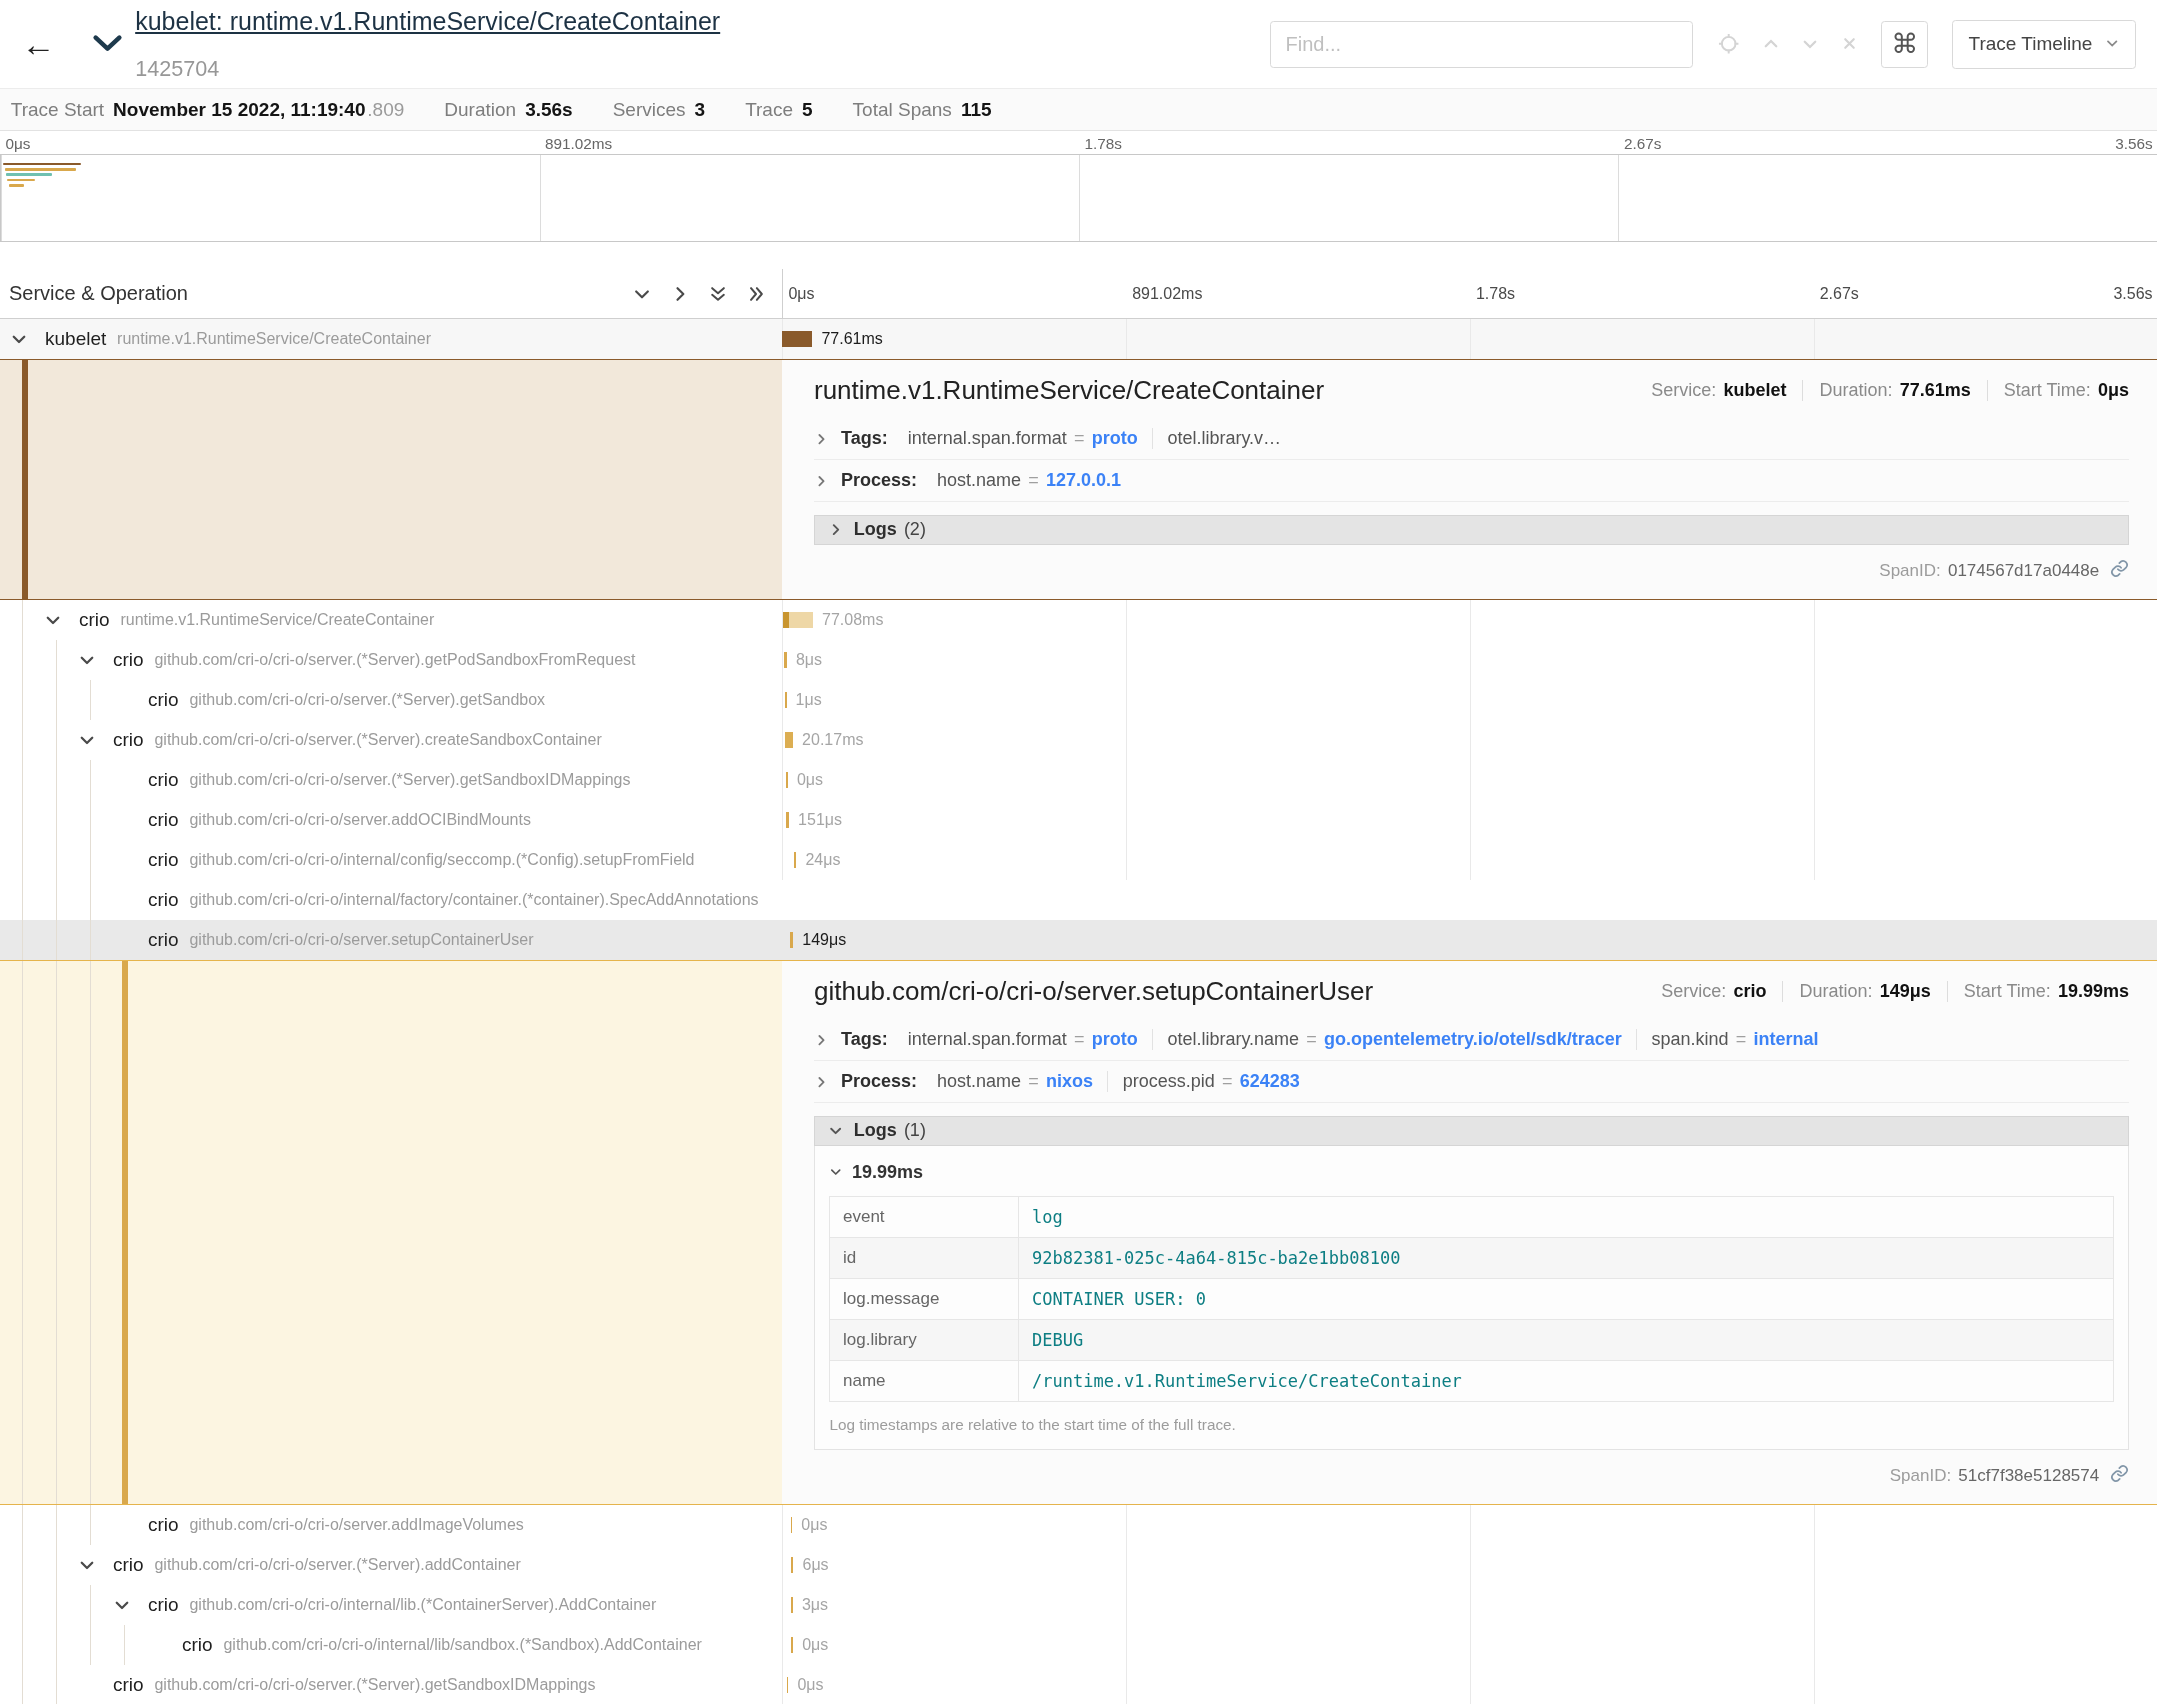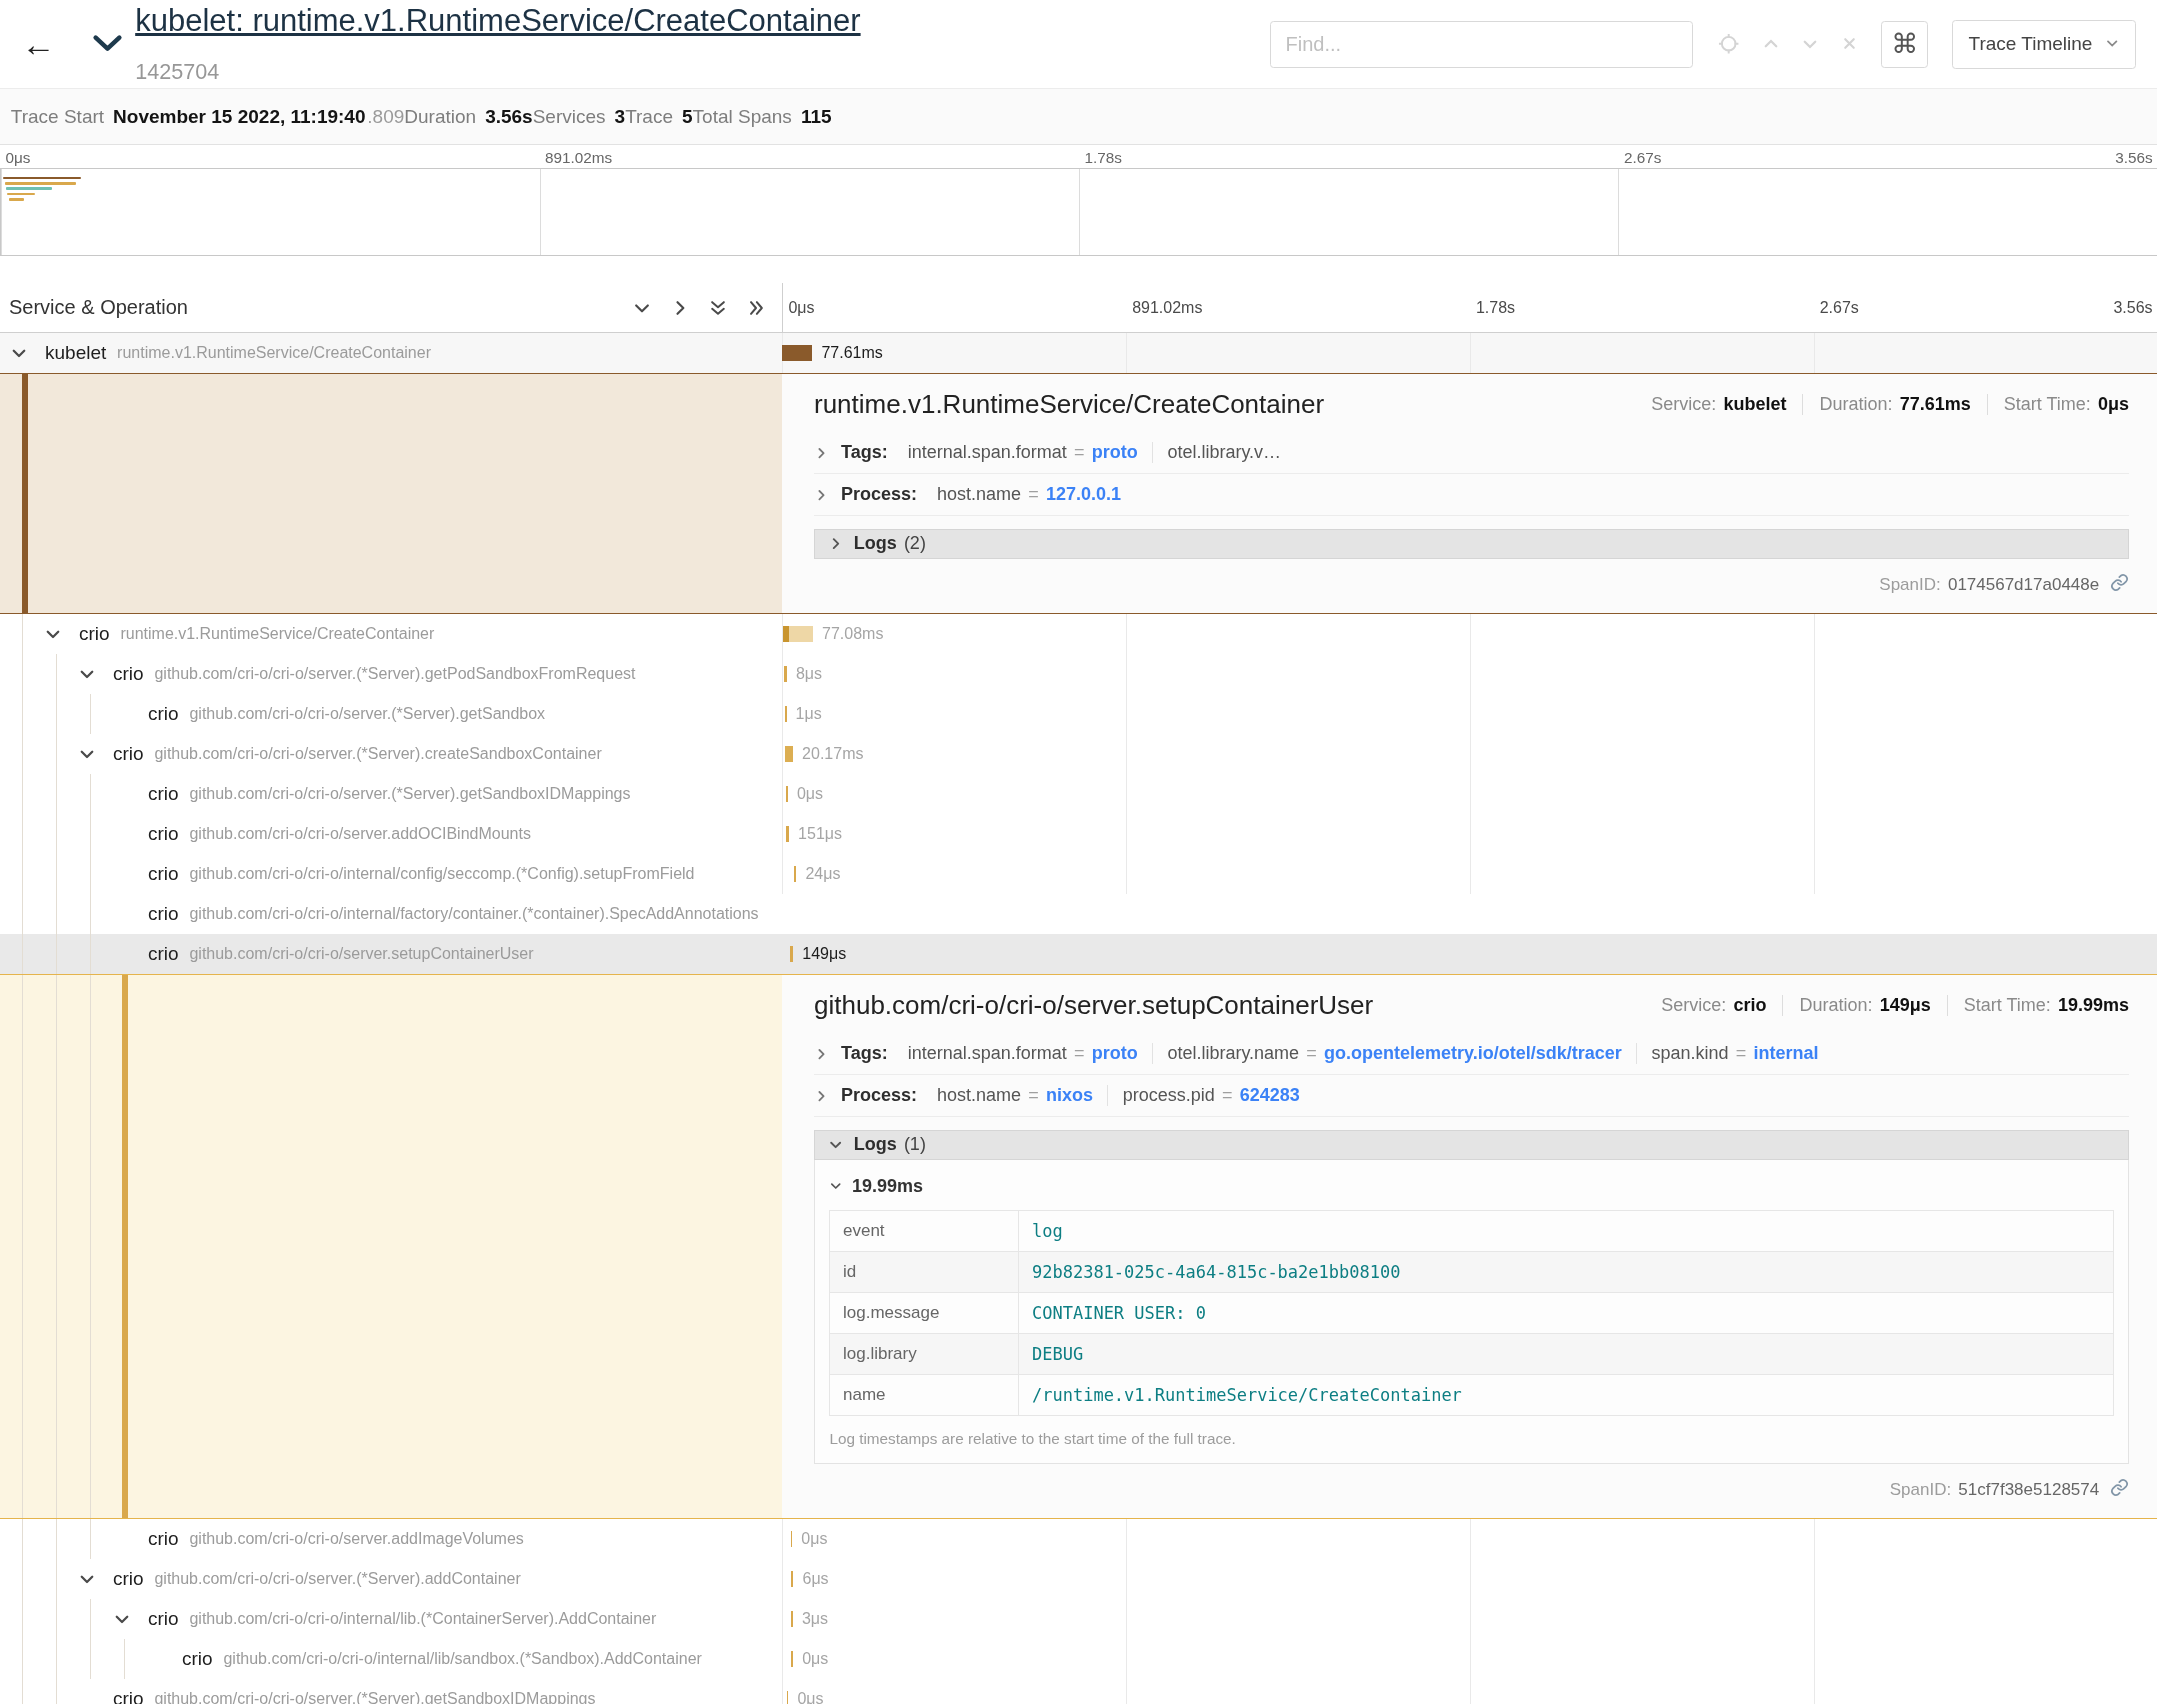--- a/index.html
+++ b/index.html
@@ -3,33 +3,33 @@
 <meta charset="utf-8">
 <style>
   * { box-sizing: border-box; margin: 0; padding: 0; }
   html,body { width:2158px; height:1705px; overflow:hidden; background:#fff;
     font-family:"Liberation Sans", sans-serif; color:#333; }
 
   
   .topbar { display:flex; align-items:center; height:88px; padding:0 21.6px; background:#fff; }
   .back-btn { font-size:34px; color:#222; background:none; border:none; margin-right:36px; cursor:pointer; line-height:1; }
   .title-chev { display:flex; align-items:center; margin-right:12.6px; cursor:pointer; }
-  .trace-title { font-size:31px; color:#1d3244; font-weight:500; text-decoration:underline; cursor:pointer; }
+  .trace-title { font-size:25px; color:#1d3244; font-weight:500; text-decoration:underline; cursor:pointer; }
   .trace-id { font-size:21.6px; color:#979797; margin-top:20px; }
   .topbar-right { margin-left:auto; display:flex; align-items:center; gap:23.4px; }
   .find-input { width:423px; height:47px; border:0.9px solid #d9d9d9; border-radius:3.6px; font-size:20px; padding:0 14.4px; color:#333; outline:none; font-family:"Liberation Sans", sans-serif; }
   .find-input::placeholder { color:#bfbfbf; }
   .find-tools { display:flex; align-items:center; gap:21.6px; }
   .find-tools span { display:flex; align-items:center; cursor:pointer; }
   .kbd-btn { width:47px; height:47px; border:0.9px solid #d9d9d9; border-radius:3.6px; background:#fff; font-size:27px; color:#555; display:flex; align-items:center; justify-content:center; cursor:pointer; }
   .view-btn { height:49px; border:0.9px solid #d9d9d9; border-radius:3.6px; background:#fff; font-size:19px; color:#444; display:flex; align-items:center; gap:12.6px; padding:0 16px; cursor:pointer; font-family:"Liberation Sans", sans-serif; }
 
   
-  .summary { height:57px; background:#fafafa; border-top:0.9px solid #ececec; border-bottom:0.9px solid #e2e2e2;
-    display:flex; align-items:center; padding:0 10.8px; font-size:19px; color:#7d7d7d; }
+  .summary { height:43px; background:#fafafa; border-top:0.9px solid #ececec; border-bottom:0.9px solid #e2e2e2;
+    display:flex; align-items:center; gap:40px; padding:0 10.8px; font-size:19px; color:#7d7d7d; }
   .sum-item { display:flex; align-items:baseline; gap:9px; white-space:nowrap; }
   .sum-value { color:#141414; font-weight:700; }
   .sum-suffix { color:#9a9a9a; margin-left:-7.2px; }
 
   
   .mini-ticks { position:relative; height:23.4px; font-size:15.3px; color:#666; }
   .tick { position:absolute; white-space:nowrap; }
   .mini-ticks .tick { top:3.6px; }
   .mini-canvas { position:relative; height:88px; border:0.9px solid #c8c8c8;
     background-image:linear-gradient(to right,#dcdcdc 0.9px,transparent 0.9px); background-size:25% 100%; }

